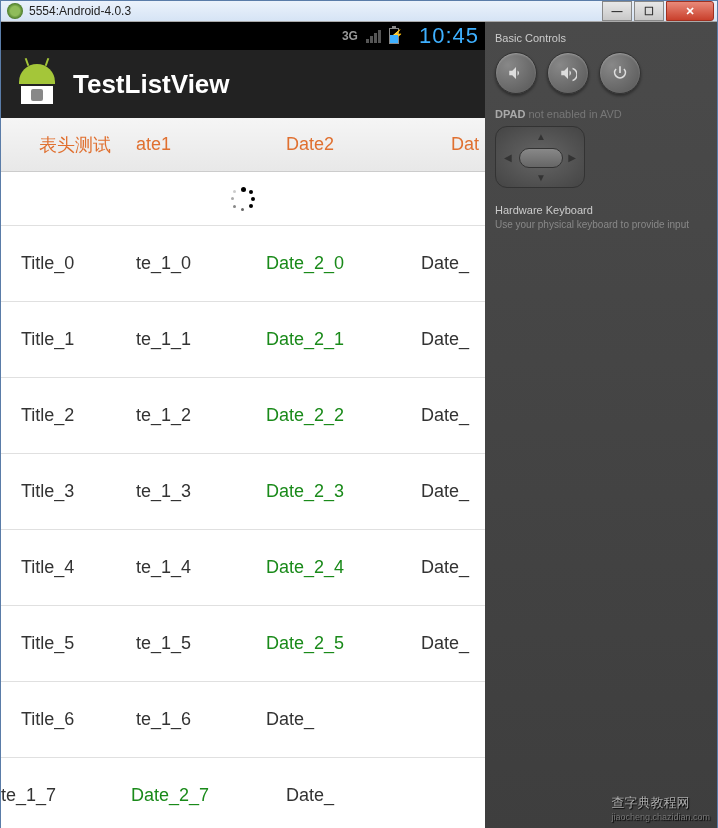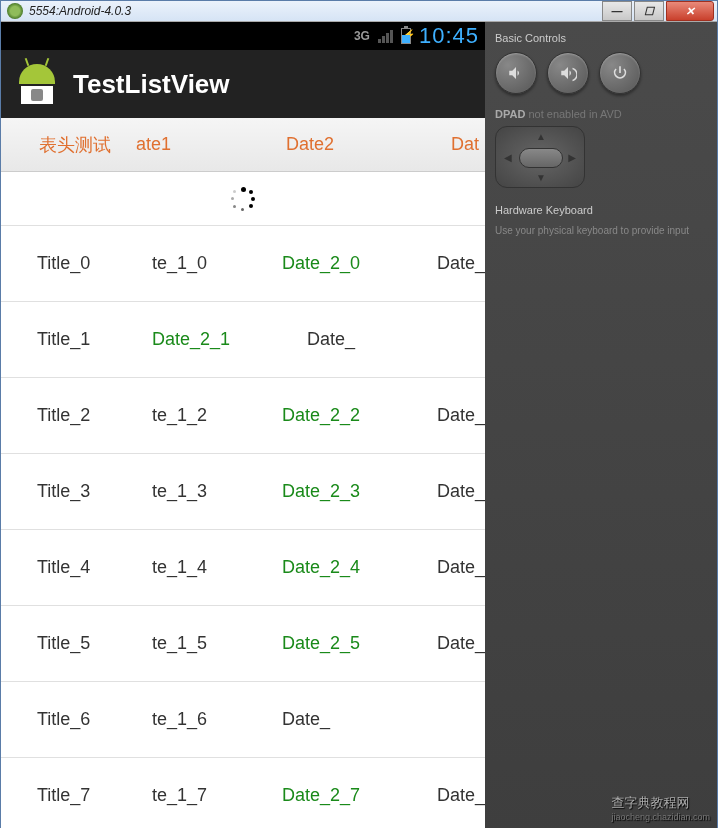--- a/index.html
+++ b/index.html
@@ -1,20 +1,20 @@
 <!DOCTYPE html>
 <html><head>
   <meta charset="utf-8">
   <style>
     * { margin: 0; padding: 0; box-sizing: border-box; font-family: Arial, sans-serif; }
     body { width: 718px; height: 828px; background: #fff; overflow: hidden; position: relative; }
     
     .window-frame { width: 718px; height: 828px; border: 1px solid #5a7ca8; display: flex; flex-direction: column; }
     
-    .titlebar { height: 28px; background: linear-gradient(to bottom, #ebf2fb, #d6e4f5); display: flex; align-items: center; border-bottom: 1px solid #aaa; font-style: italic; }
+    .titlebar { height: 28px; background: linear-gradient(to bottom, #ebf2fb, #d6e4f5); display: flex; align-items: center; border-bottom: 1px solid #aaa; }
     .titlebar-icon { width: 16px; height: 16px; margin: 0 6px; background: radial-gradient(circle, #8fbc5a 40%, #4a7a2a 70%); border-radius: 50%; }
     .titlebar-title { flex: 1; font-size: 12px; color: #222; }
     .win-controls { display: flex; margin-right: 2px; }
     .win-btn { width: 30px; height: 20px; margin: 0 1px; display: flex; align-items: center; justify-content: center; font-size: 11px; font-weight: bold; }
     .win-min { background: linear-gradient(#e8e8e8, #c8c8c8); border: 1px solid #888; color: #333; }
     .win-max { background: linear-gradient(#e8e8e8, #c8c8c8); border: 1px solid #888; color: #333; }
     .win-close { background: linear-gradient(#e98a7a, #c9402c); border: 1px solid #a03020; color: #fff; width: 48px; border-radius: 0 3px 3px 0; }
     
     .content-area { flex: 1; display: flex; background: #3a3a3a; }
     
@@ -25,21 +25,21 @@
     .signal-bars { display: flex; align-items: flex-end; gap: 1px; }
     .signal-bars span { width: 3px; background: #555; }
     .signal-bars span:nth-child(1) { height: 4px; }
     .signal-bars span:nth-child(2) { height: 7px; }
     .signal-bars span:nth-child(3) { height: 10px; }
     .signal-bars span:nth-child(4) { height: 13px; }
     .battery-icon { width: 10px; height: 16px; border: 1px solid #888; position: relative; }
     .battery-icon::before { content: ''; position: absolute; top: -3px; left: 2px; width: 4px; height: 2px; background: #888; }
     .battery-icon::after { content: ''; position: absolute; bottom: 0; left: 0; right: 0; height: 60%; background: #3eb0ff; }
     .battery-bolt { position: absolute; color: #fff; font-size: 10px; left: 1px; top: 0; }
-    .clock { color: #3eb0ff; font-size: 22px; font-weight: 300; letter-spacing: 1px; }
+    .clock { color: #3eb0ff; font-size: 22px; font-weight: 300; letter-spacing: 1px; margin-left: 12px; }
     
     .action-bar { height: 68px; background: #222; display: flex; align-items: center; padding-left: 16px; gap: 16px; }
     .app-icon { width: 40px; height: 40px; position: relative; }
     .android-head { width: 36px; height: 20px; background: #a4c639; border-radius: 18px 18px 0 0; position: relative; margin: 0 auto; }
     .android-head::before, .android-head::after { content: ''; position: absolute; width: 2px; height: 8px; background: #a4c639; top: -6px; }
     .android-head::before { left: 7px; transform: rotate(-20deg); }
     .android-head::after { right: 7px; transform: rotate(20deg); }
     .android-body { width: 32px; height: 18px; background: #fff; margin: 2px auto 0; position: relative; }
     .android-body::before { content: ''; position: absolute; width: 12px; height: 12px; background: #888; border-radius: 2px; left: 10px; top: 3px; }
     .app-title { color: #fff; font-size: 26px; font-weight: 700; }
@@ -59,42 +59,42 @@
     .spinner span:nth-child(3) { top: 10px; right: 0; width: 4px; height: 4px; }
     .spinner span:nth-child(4) { bottom: 3px; right: 2px; width: 4px; height: 4px; }
     .spinner span:nth-child(5) { bottom: 0; left: 10px; width: 3px; height: 3px; background: #666; }
     .spinner span:nth-child(6) { bottom: 3px; left: 2px; width: 3px; height: 3px; background: #888; }
     .spinner span:nth-child(7) { top: 10px; left: 0; width: 3px; height: 3px; background: #aaa; }
     .spinner span:nth-child(8) { top: 3px; left: 2px; width: 3px; height: 3px; background: #ccc; }
     
     .list-container { flex: 1; background: #fff; overflow: hidden; }
     .list-row { height: 76px; display: flex; align-items: center; border-bottom: 1px solid #e0e0e0; }
     .cell { font-size: 18px; }
-    .c1 { width: 135px; padding-left: 20px; color: #333; margin-left: 16px; }
+    .c1 { width: 135px; padding-left: 20px; color: #333; }
     .c2 { width: 130px; color: #333; }
     .c3 { width: 155px; padding-left: 0; color: #1a8a1a; }
     .c4 { flex: 1; padding-left: 0; color: #333; }
     
     .side-panel { flex: 1; background: linear-gradient(#4a4a4a, #3e3e3e); padding: 10px; color: #aaa; font-size: 11px; }
     .panel-section-title { color: #ccc; font-size: 11px; margin-bottom: 8px; }
     .btn-row { display: flex; gap: 10px; margin-bottom: 14px; }
     .round-btn { width: 42px; height: 42px; border-radius: 50%; background: radial-gradient(circle at 30% 30%, #888, #555); border: 1px solid #333; display: flex; align-items: center; justify-content: center; color: #ddd; font-size: 16px; cursor: pointer; box-shadow: inset 0 1px 2px rgba(255,255,255,0.3), 0 2px 3px rgba(0,0,0,0.4); }
     .menu-btn { font-size: 9px; font-weight: bold; }
     .dpad-note { color: #777; font-size: 11px; margin-bottom: 6px; }
     .dpad-note b { color: #aaa; font-weight: bold; }
     
     .dpad { width: 90px; height: 62px; background: radial-gradient(#666, #444); border-radius: 12px; position: relative; margin-bottom: 16px; border: 1px solid #333; }
     .dpad-center { position: absolute; width: 44px; height: 20px; background: linear-gradient(#888, #666); border-radius: 10px; top: 21px; left: 23px; border: 1px solid #333; }
     .dpad-arrow { position: absolute; color: #333; font-size: 10px; }
     .dpad-up { top: 4px; left: 40px; }
     .dpad-down { bottom: 4px; left: 40px; }
     .dpad-left { top: 25px; left: 8px; }
     .dpad-right { top: 25px; right: 8px; }
     
-    .hw-kb-title { color: #ccc; font-size: 11px; margin-bottom: 8px; }
+    .hw-kb-title { color: #ccc; font-size: 11px; margin-bottom: 2px; }
     .hw-kb-text { color: #888; font-size: 10px; line-height: 1.3; }
     
     .watermark { position: absolute; bottom: 6px; right: 8px; color: #888; font-size: 13px; text-shadow: 1px 1px 1px #000; }
     .watermark .cn { color: #aaa; }
     .watermark .url { font-size: 9px; display: block; color: #777; text-align: right; }
   </style>
 </head>
 <body>
 
 <div class="window-frame">
@@ -155,20 +155,21 @@
 
       <div class="list-container" id="list-container">
       <div class="list-row">
             <div class="cell c1">Title_0</div>
             <div class="cell c2">te_1_0</div>
             <div class="cell c3">Date_2_0</div>
             <div class="cell c4">Date_</div>
           </div>
           <div class="list-row">
             <div class="cell c1">Title_1</div>
+            <div class="cell c2">te_1_1</div>
             <div class="cell c3">Date_2_1</div>
             <div class="cell c4">Date_</div>
           </div>
           <div class="list-row">
             <div class="cell c1">Title_2</div>
             <div class="cell c2">te_1_2</div>
             <div class="cell c3">Date_2_2</div>
             <div class="cell c4">Date_</div>
           </div>
           <div class="list-row">
@@ -188,21 +189,20 @@
             <div class="cell c2">te_1_5</div>
             <div class="cell c3">Date_2_5</div>
             <div class="cell c4">Date_</div>
           </div>
           <div class="list-row">
             <div class="cell c1">Title_6</div>
             <div class="cell c2">te_1_6</div>
             <div class="cell c4">Date_</div>
           </div>
           <div class="list-row">
-            <div class="cell c1">Title_7</div>
             <div class="cell c2">te_1_7</div>
             <div class="cell c3">Date_2_7</div>
             <div class="cell c4">Date_</div>
           </div>
         </div>
 
     </div>
 
     <div class="side-panel">
       <div class="panel-section-title">Basic Controls</div>

